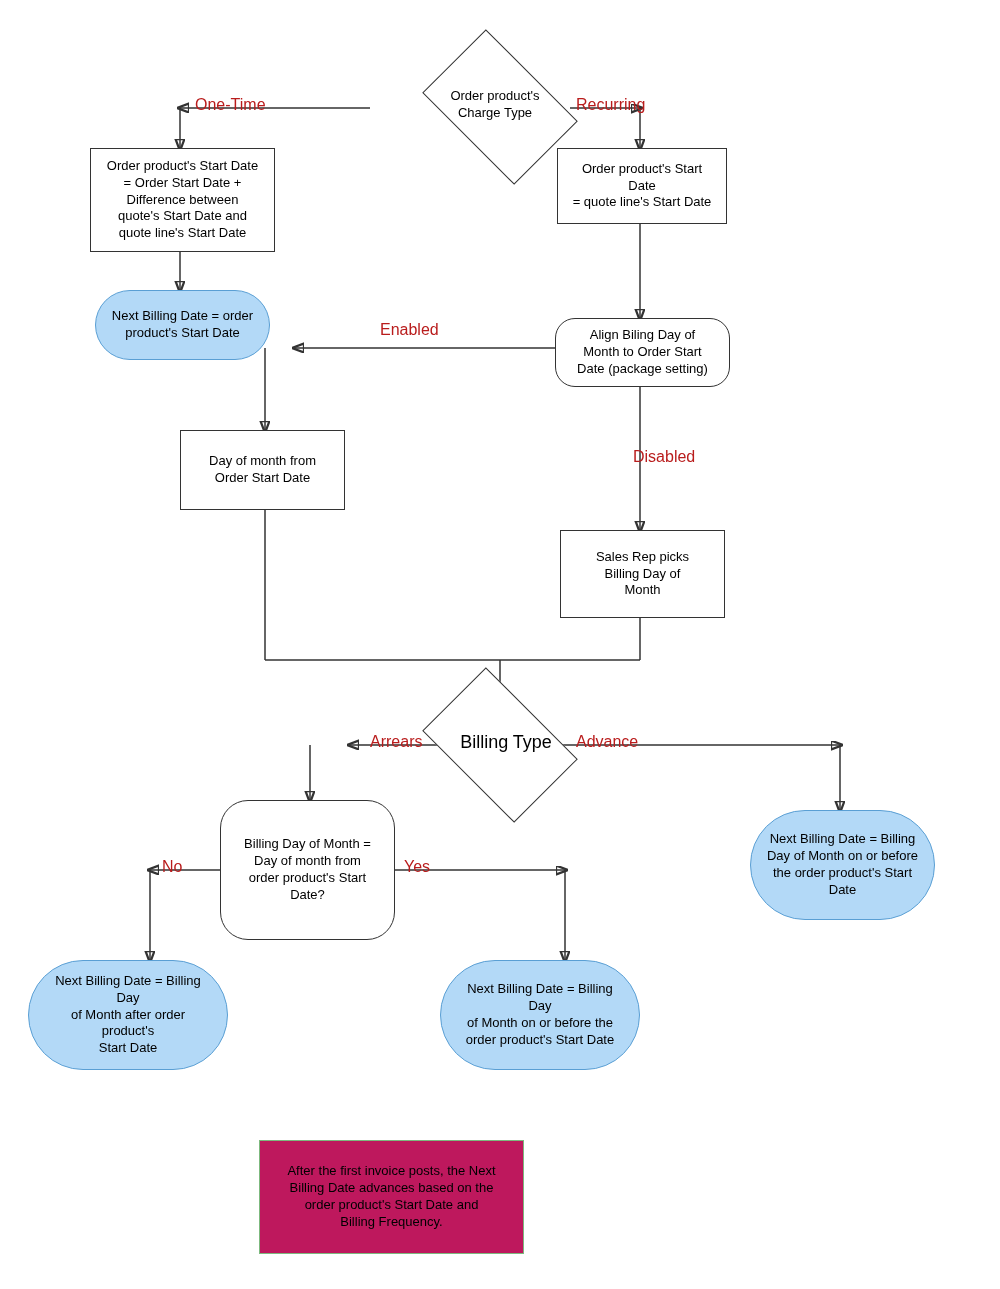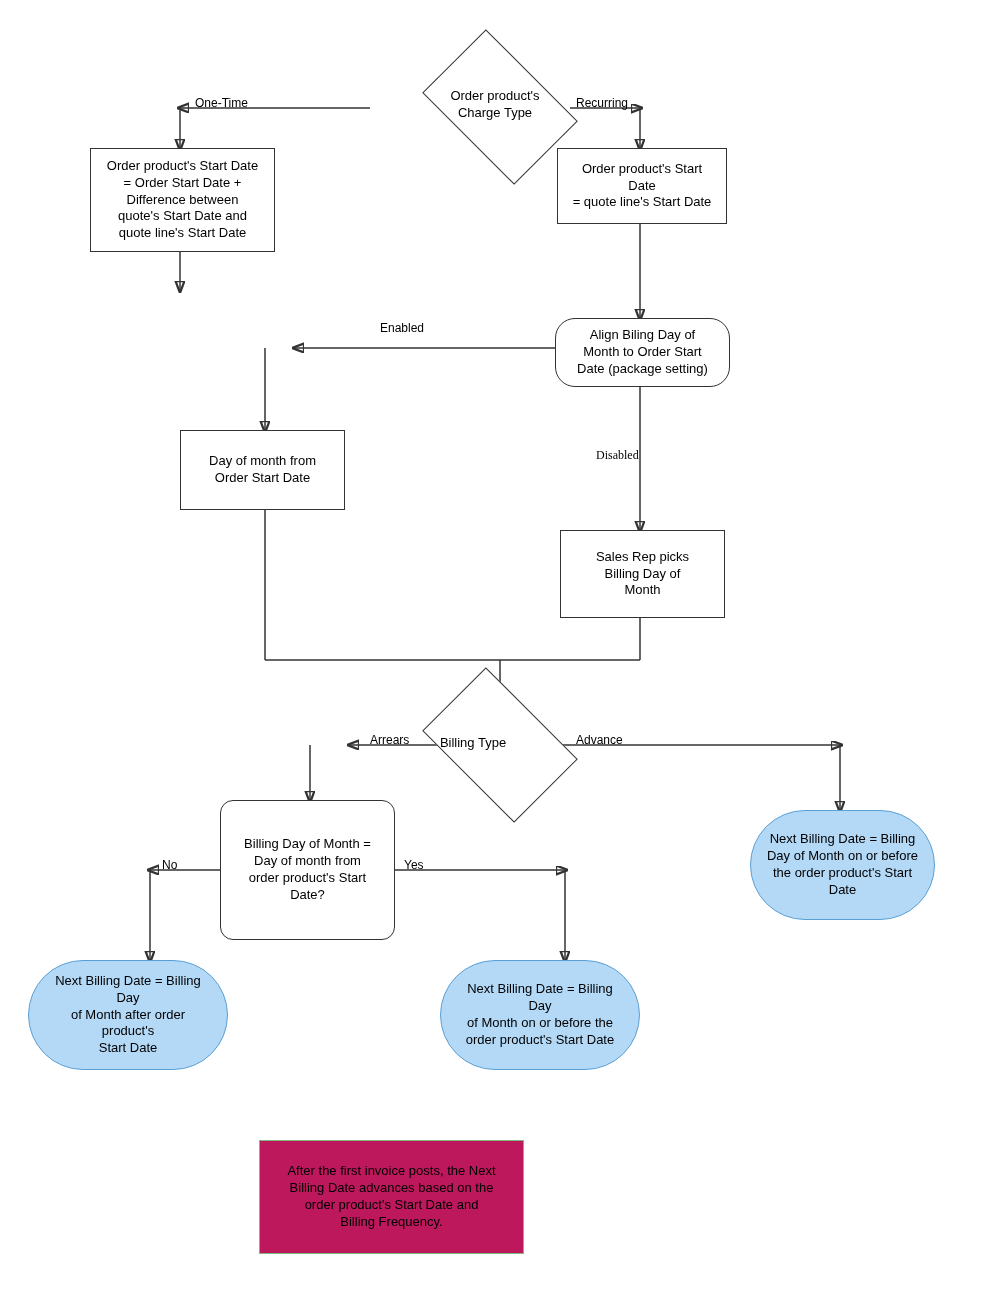--- a/index.html
+++ b/index.html
@@ -76,22 +76,22 @@
       height: 1289px;
       pointer-events: none;
     }
     .connector-svg line, .connector-svg path, .connector-svg polyline {
       stroke: #333;
       stroke-width: 1.5;
       fill: none;
     }
     .label {
       position: absolute;
-      font-size: 12px;
-      color: #000000;
+      font-size: 16px;
+      color: #b91c1c;
       background: transparent;
     }
     b { font-weight: normal; }
   </style>
 </head>
 <body>
 
 <div class="diagram">
 
   <svg class="connector-svg">
@@ -148,48 +148,51 @@
   <div class="label" style="left:576px; top:96px;">Recurring</div>
 
   <div class="shape rect" style="left:90px; top:148px; width:185px; min-height:104px;">
     <span>Order product's Start Date<br>= Order Start Date +<br>Difference between<br>quote's Start Date and<br>quote line's Start Date</span>
   </div>
 
   <div class="shape rect" style="left:557px; top:148px; width:170px; min-height:76px;">
     <span>Order product's Start Date<br>= quote line's Start Date</span>
   </div>
 
+  <div class="shape oval-blue" style="left:95px; top:290px; width:175px; min-height:70px; border-radius:40px;">
+    <span>Next Billing Date = order<br>product's Start Date</span>
+  </div>
 
   <div class="shape rounded-rect" style="left:555px; top:318px; width:175px; min-height:60px;">
     <span>Align Biling Day of<br>Month to Order Start<br>Date (package setting)</span>
   </div>
 
   <div class="label" style="left:380px; top:321px;">Enabled</div>
 
-  <div class="label" style="left:596px; top:448px;font-family:Liberation Serif, serif;">Disabled</div>
+  <div class="label" style="left:633px; top:448px;">Disabled</div>
 
   <div class="shape rect" style="left:180px; top:430px; width:165px; min-height:80px;">
     <span>Day of month from<br>Order Start Date</span>
   </div>
 
   <div class="shape rect" style="left:560px; top:530px; width:165px; min-height:88px;">
     <span>Sales Rep picks<br>Billing Day of<br>Month</span>
   </div>
 
   <div class="shape diamond" style="left:435px; top:700px;">
   </div>
-  <div class="shape diamond-text" style="left:418px; top:703px; font-size:13px;">
+  <div class="shape diamond-text" style="left:451px; top:703px; font-size:18px;">
     <span>Billing Type</span>
   </div>
 
   <div class="label" style="left:370px; top:733px;">Arrears</div>
 
   <div class="label" style="left:576px; top:733px;">Advance</div>
 
-  <div class="shape rounded-rect" style="left:220px; top:800px; width:175px; min-height:140px; border-radius:13px;">
+  <div class="shape rounded-rect" style="left:220px; top:800px; width:175px; min-height:140px; border-radius:28px;">
     <span>Billing Day of Month =<br>Day of month from<br>order product's Start<br>Date?</span>
   </div>
 
   <div class="label" style="left:162px; top:858px;text-align:center;">No</div>
 
   <div class="label" style="left:404px; top:858px;">Yes</div>
 
   <div class="shape oval-blue" style="left:750px; top:810px; width:185px; min-height:110px; border-radius:55px;text-align:center;">
     <span>Next Billing Date = Billing<br>Day of Month <b>on or before</b><br>the order product's Start<br>Date</span>
   </div>

